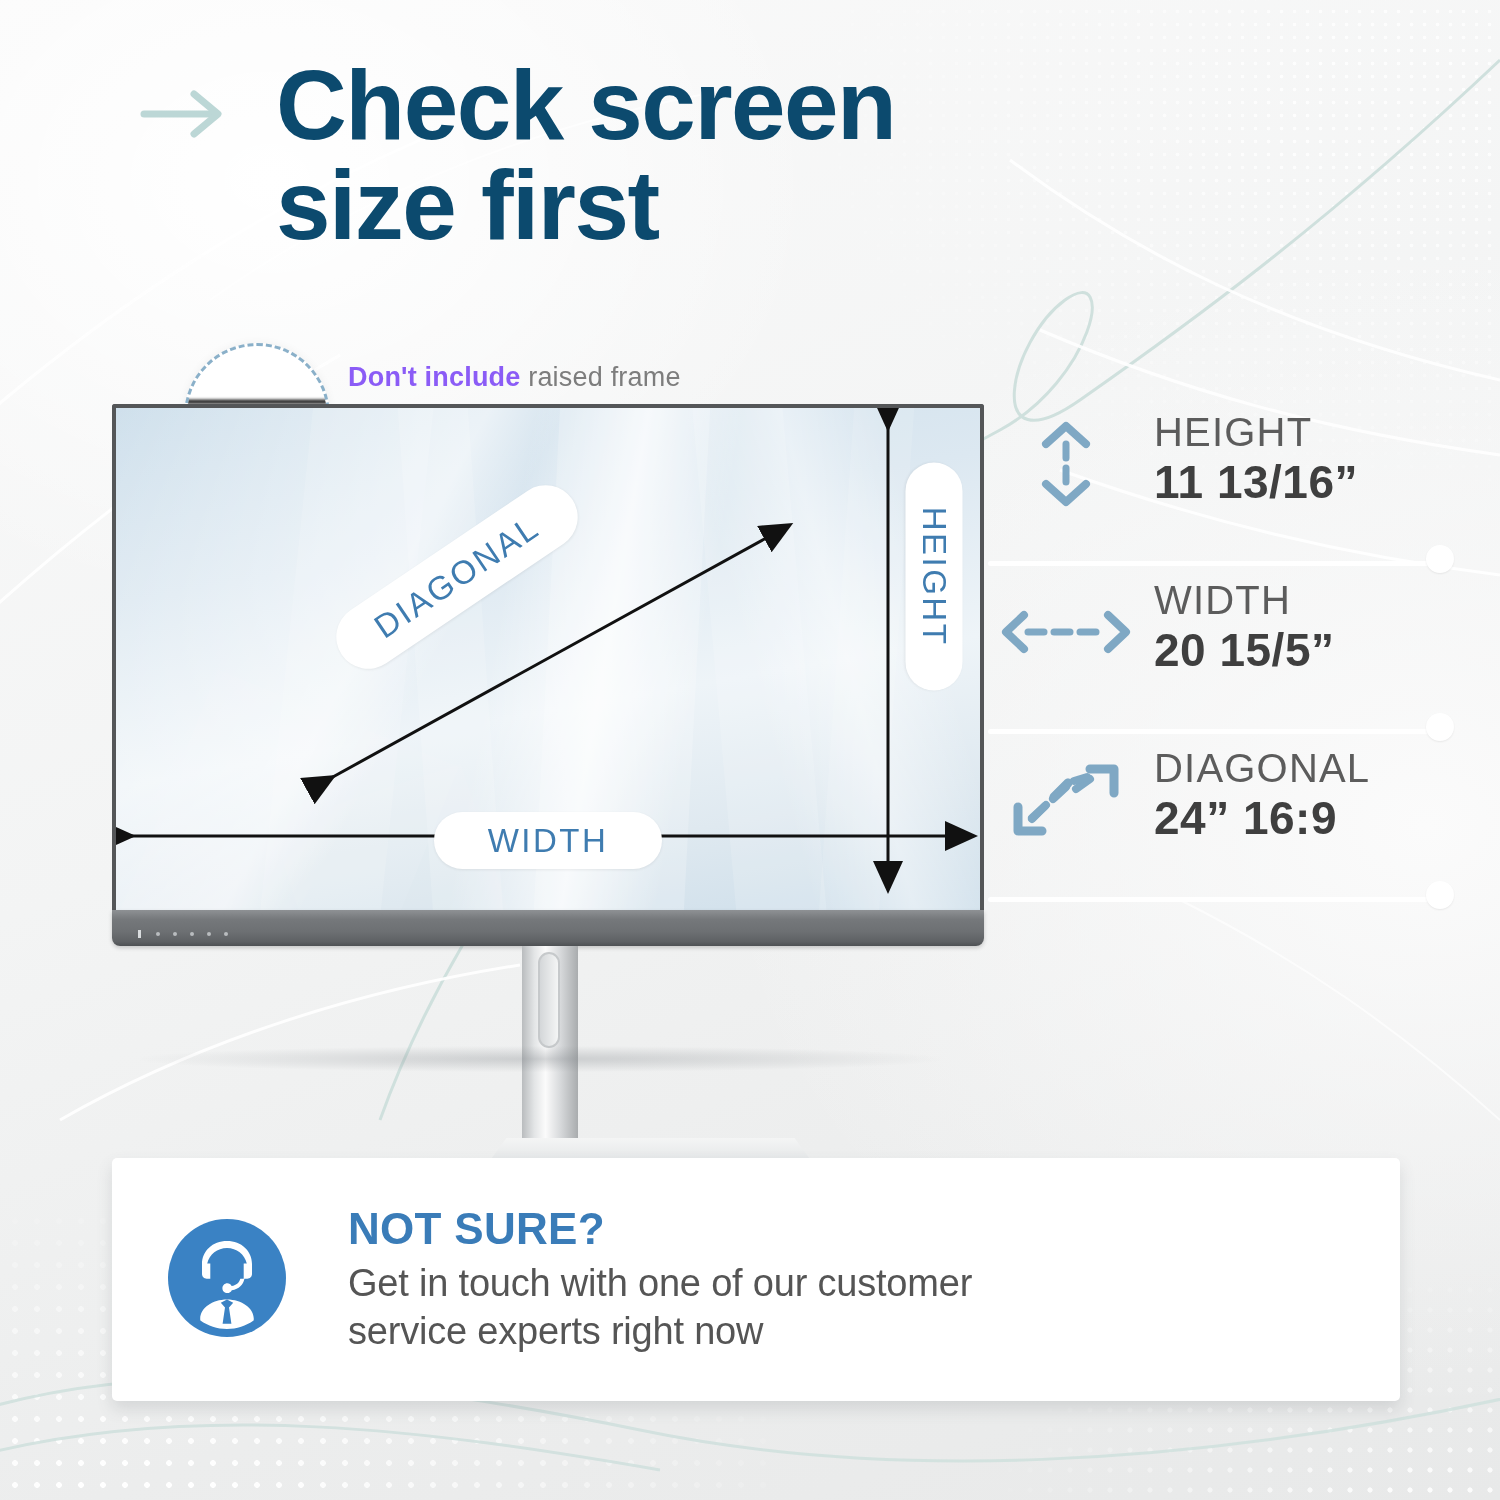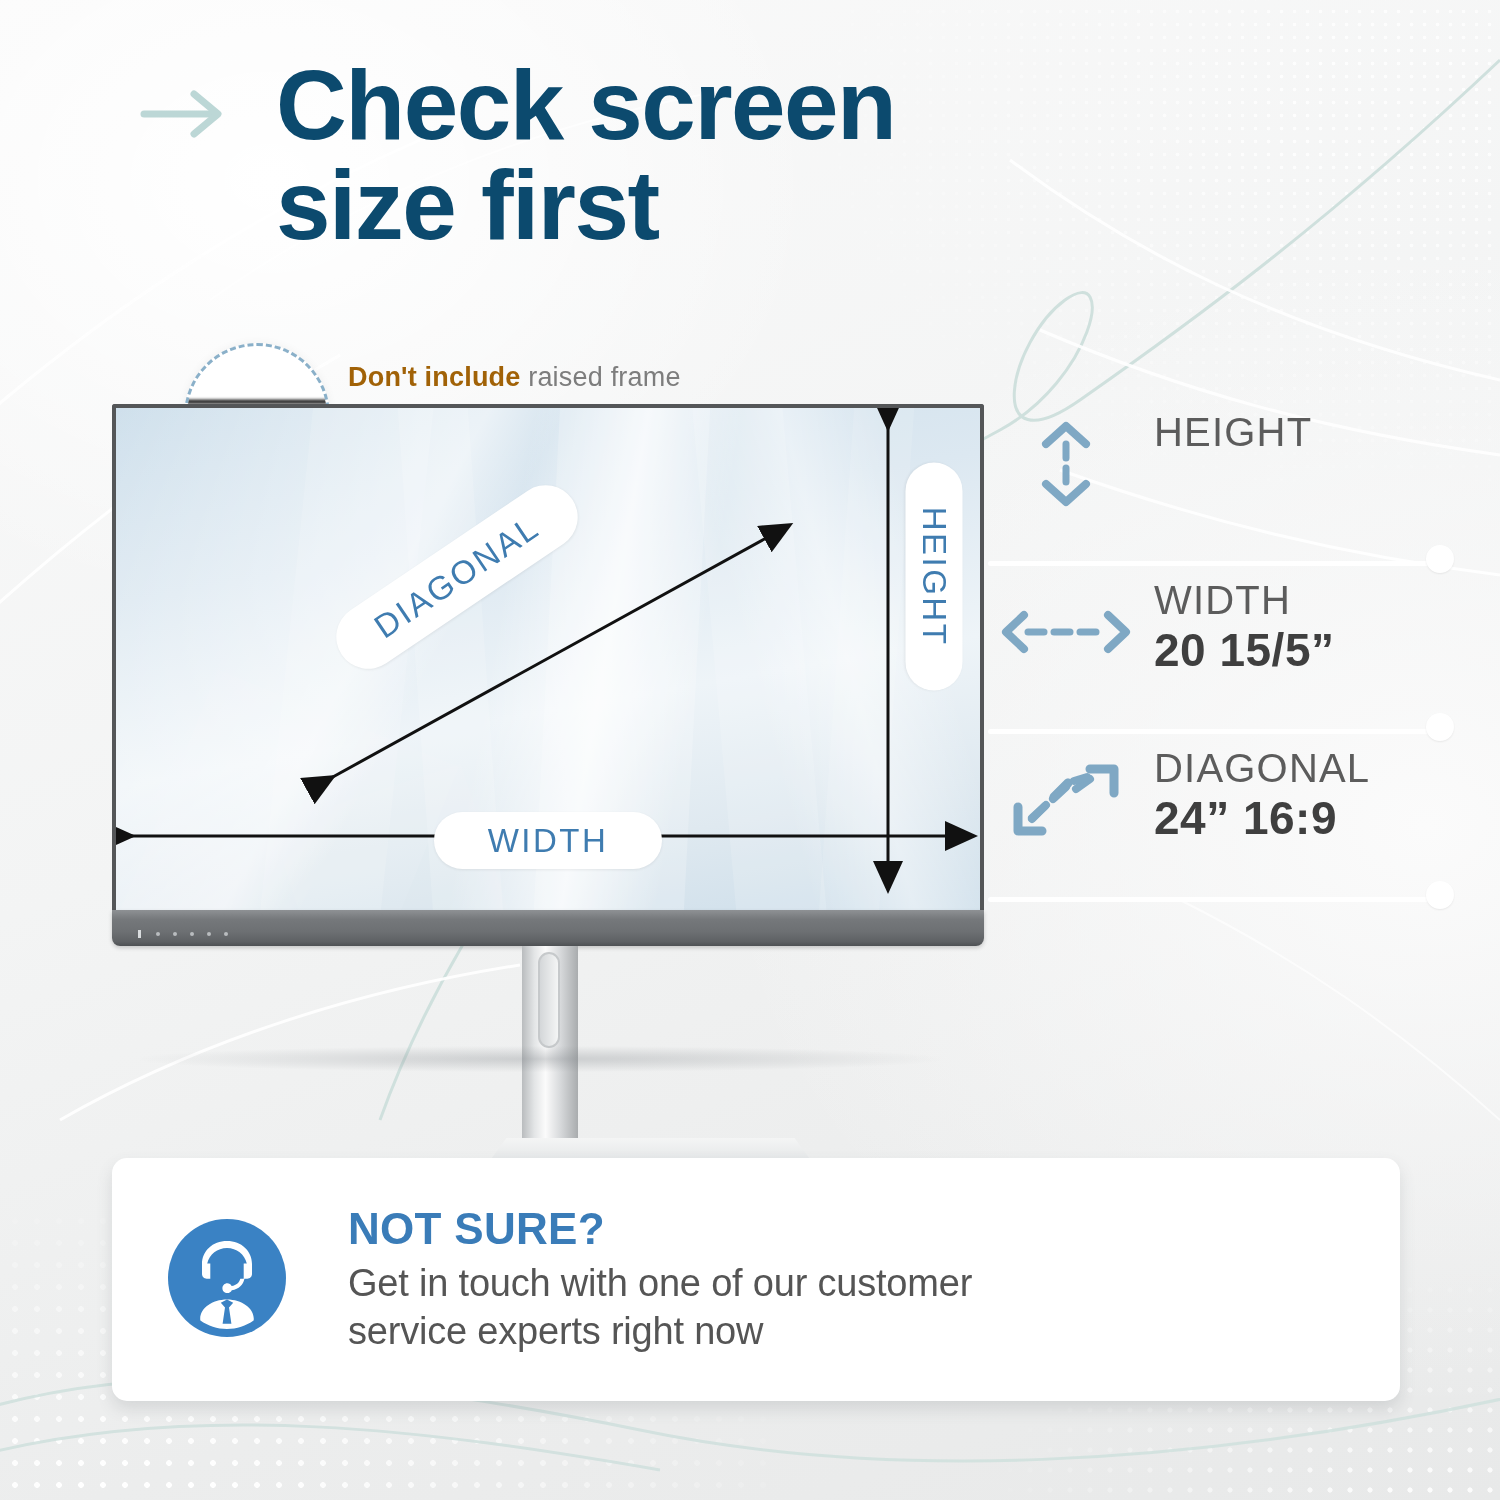--- a/index.html
+++ b/index.html
@@ -58,21 +58,21 @@
     line-height: 1.02;
     letter-spacing: -1.5px;
     white-space: pre-line;
   }
 
   
   #frame-note {
     position: absolute; left: 348px; top: 362px;
     font-size: 27px; color: #7d7d7d; letter-spacing: .2px;
   }
-  #frame-note b { color: #a16207; font-weight: bold; }
+  #frame-note b { color: #8b5cf6; font-weight: bold; }
 
   #magnifier {
     position: absolute; left: 184px; top: 343px;
     width: 146px; height: 146px; border-radius: 50%;
     background: #ffffff;
     border: 3px dashed #8ab0c9;
     overflow: hidden;
     box-shadow: 0 0 10px rgba(0,0,0,0.05);
   }
   #magnifier .mag-line-a {
@@ -183,21 +183,21 @@
   }
   .spec-dot {
     position: absolute; right: -6px; bottom: -7px; width: 28px; height: 28px;
     background: #ffffff; border-radius: 50%;
     box-shadow: 0 1px 2px rgba(0,0,0,0.07);
   }
 
   
   #cta-card {
     position: absolute; left: 112px; top: 1158px; width: 1288px; height: 243px;
-    background: #ffffff; border-radius: 15px;
+    background: #ffffff; border-radius: 5px;
     box-shadow: 0 8px 16px rgba(90,95,100,0.16);
     display: flex; align-items: center;
   }
   #cta-icon { margin-left: 56px; flex: 0 0 auto; }
   #cta-body { margin-left: 62px; }
   #cta-heading {
     color: #3a7cb8; font-size: 44px; font-weight: bold; letter-spacing: .3px; margin-bottom: 6px;
   }
   #cta-text {
     color: #555555; font-size: 38px; line-height: 1.24; letter-spacing: -.2px; white-space: pre-line;
@@ -309,20 +309,21 @@
         <g stroke="#7fa8c4" fill="none" stroke-width="8" stroke-linecap="round" stroke-linejoin="round">
           <polyline points="13,24 33,6 53,24"></polyline>
           <polyline points="13,64 33,82 53,64"></polyline>
           <line x1="33" y1="24" x2="33" y2="38" stroke-width="7"></line>
           <line x1="33" y1="48" x2="33" y2="62" stroke-width="7"></line>
         </g>
       </svg>
     </div>
     <div class="spec-text">
       <div class="spec-label">HEIGHT</div>
+      <div class="spec-value">11 13/16”</div>
     </div>
     <div class="spec-divider">
       <span class="spec-dot"></span>
     </div>
   </div>
 
   <div class="spec-row">
     <div class="spec-icon">
       <svg width="136" height="54" viewBox="0 0 136 54">
         <g stroke="#7fa8c4" fill="none" stroke-width="8" stroke-linecap="round" stroke-linejoin="round">

